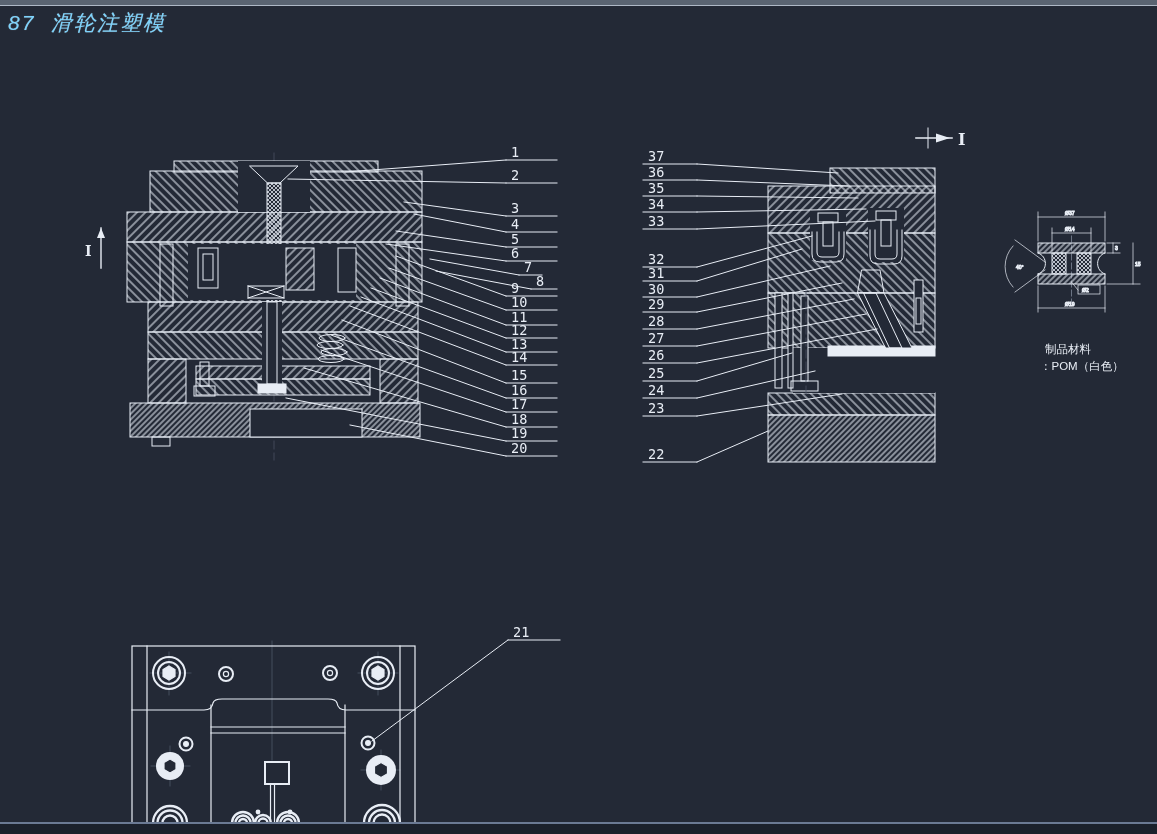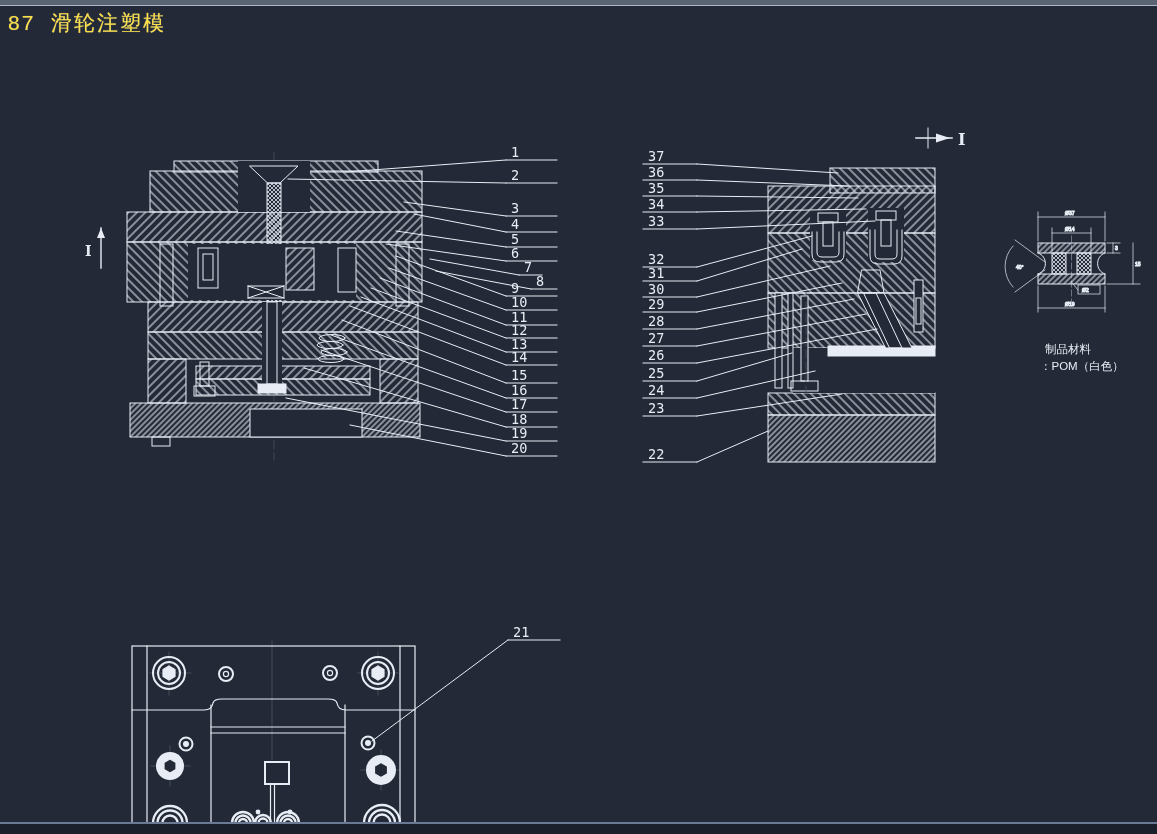--- a/index.html
+++ b/index.html
@@ -1,21 +1,21 @@
 <!DOCTYPE html>
 <html><head>
 <meta charset="utf-8">
 <style>
   html,body{margin:0;padding:0;background:#10141c;}
   #stage{position:relative;width:1157px;height:834px;background:#232936;overflow:hidden;
          font-family:"Liberation Sans",sans-serif;}
   #topstrip{position:absolute;left:0;top:0;width:1157px;height:5px;background:#5a6472;
             border-bottom:1px solid #aeb8c6;}
-  #title{position:absolute;left:8px;top:9px;color:#fde047;font-size:21px;letter-spacing:2px;
-         text-shadow:0 0 1px rgba(255,255,255,.4);white-space:pre;}
+  #title{position:absolute;left:8px;top:9px;color:#7dd3fc;font-size:21px;letter-spacing:2px;
+         text-shadow:0 0 1px rgba(255,255,255,.4);white-space:pre;font-style:italic;}
   #bottomstrip{position:absolute;left:0;top:822px;width:1157px;height:12px;background:#1b212c;
                border-top:2px solid #6b7a94;}
   svg text{fill:#e8edf5;}
   .co{font-family:"DejaVu Sans Mono","Liberation Mono",monospace;font-size:13.5px;}
   .dim{font-size:5px;}
   .mark{font-family:"DejaVu Serif","Liberation Serif",serif;font-weight:bold;}
   .note{font-size:11.5px;}
 </style>
 </head>
 <body>

